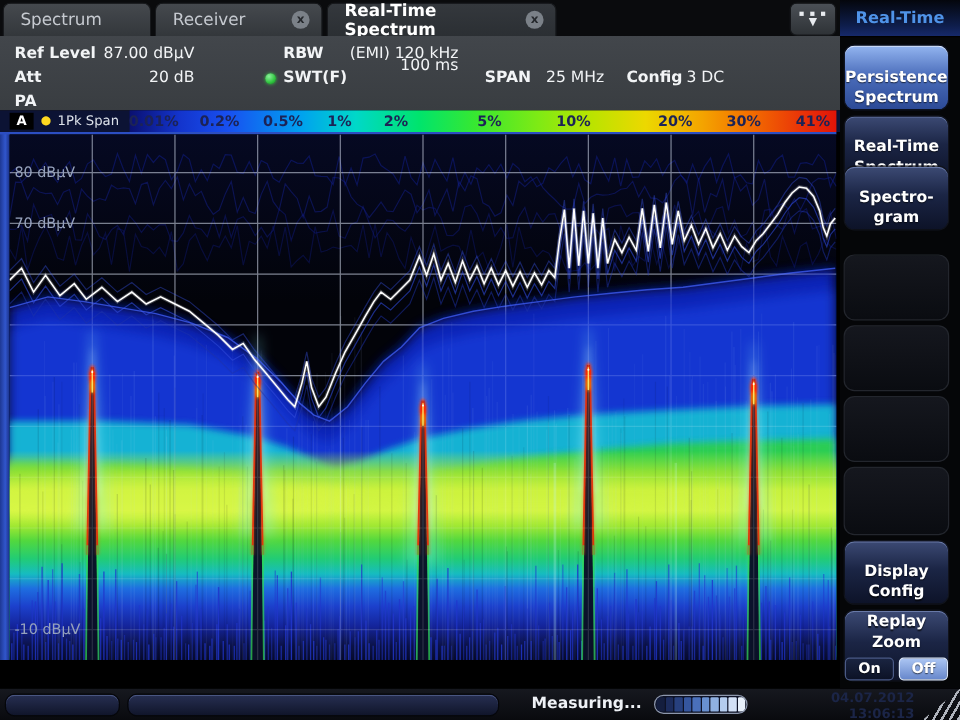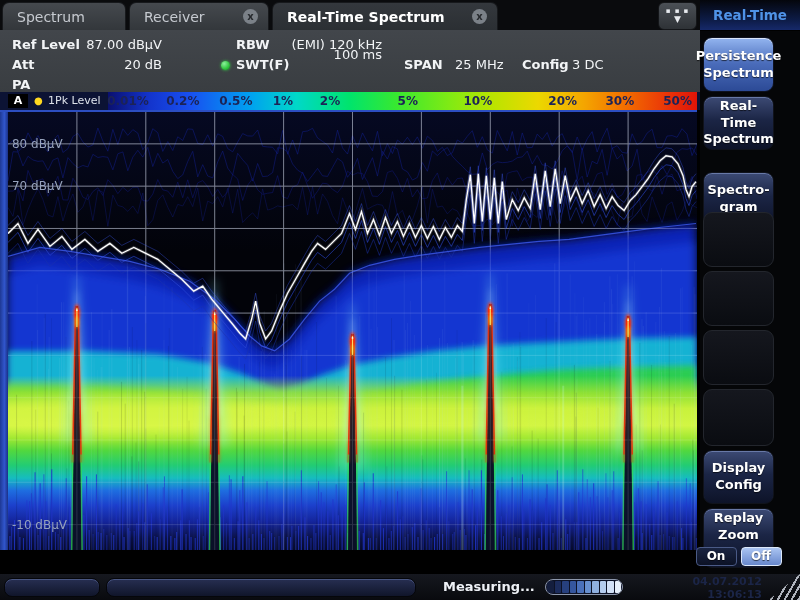--- a/index.html
+++ b/index.html
@@ -70,22 +70,22 @@
   .datetime{position:absolute;right:38px;top:2px;width:72px;text-align:right;
        font-size:11px;font-weight:bold;line-height:1.15;color:#1b2547;z-index:2;}
   .grip{position:absolute;right:0;top:0;width:34px;height:26px;
        background:repeating-linear-gradient(120deg,transparent 0 4px,rgba(230,235,245,.75) 4px 6px);
        clip-path:polygon(100% 0,100% 100%,8% 100%);}
   
   .sidebar{position:absolute;left:700px;top:0;width:100px;height:574px;background:#050608;}
   .sb-header{position:absolute;left:0;top:0;width:100px;height:30px;
        background:linear-gradient(#04060c,#0e1d4a 70%,#16296a);border-bottom:1px solid #000;
        color:#4f93e8;font-size:13.5px;font-weight:bold;text-align:center;line-height:30px;}
-  .skey{position:absolute;left:3px;width:71px;border-radius:9px;box-sizing:border-box;
-       display:flex;flex-direction:column;align-items:center;justify-content:center;
+  .skey{position:absolute;left:3px;width:88px;border-radius:9px;box-sizing:border-box;
+       display:flex;flex-direction:column;align-items:center;justify-content:flex-end;
        font-weight:bold;font-size:13px;color:#fff;text-align:center;line-height:1.3;
        text-shadow:0 1px 1px rgba(0,0,0,.65);}
   .skey.normal{background:linear-gradient(#3c4a74,#1b2545 45%,#0d1328);
        border:1px solid #10131c;box-shadow:inset 0 1px 0 rgba(160,180,230,.45);}
   .skey.active{background:linear-gradient(#93b5f0,#4a6cba 48%,#2c4a96);
        border:1px solid #0e1220;box-shadow:inset 0 1px 0 rgba(255,255,255,.65);}
   .skey.empty{background:linear-gradient(#15171e,#0a0c11);border:1px solid #23262d;}
   .tgl{display:flex;gap:4px;margin-top:3px;}
   .tbtn{width:39px;height:17px;border-radius:4px;font-size:12px;font-weight:bold;
        line-height:17px;text-align:center;}
@@ -98,21 +98,21 @@
 <div class="screen">
 
   <div class="tabbar">
     <div class="tab" style="width:124px">
       <span>Spectrum</span>
     </div>
     <div class="tab" style="width:140px">
       <span>Receiver</span>
       <span class="close">x</span>
     </div>
-    <div class="tab active" style="width:226px">
+    <div class="tab active" style="width:192px">
       <span>Real-Time Spectrum</span>
       <span class="close">x</span>
     </div>
   </div>
   <div class="menu-btn">
     <span class="sq">▪ ▪ ▪</span>
     <span class="ar">▼</span>
   </div>
 
   <div class="settings">
@@ -128,32 +128,32 @@
     <span class="val ra" style="left:268px;top:17px;width:114px">100 ms</span>
     <span class="lbl" style="left:404px;top:27px">SPAN</span>
     <span class="val" style="left:455px;top:27px">25 MHz</span>
     <span class="lbl" style="left:522px;top:27px">Config</span>
     <span class="val" style="left:572px;top:27px">3 DC</span>
   </div>
 
   <div class="tracebar">
     <span class="abox">A</span>
     <span class="tdot">●</span>
-    <span class="tname">1Pk Level</span>
+    <span class="tname">1Pk Span</span>
     <div class="scale" id="scale-bar">
         <span style="left: 3.4%; text-align: right;">0.01%</span>
         <span style="left: 12.7%;">0.2%</span>
         <span style="left: 21.7%;">0.5%</span>
         <span style="left: 29.7%;">1%</span>
         <span style="left: 37.7%;">2%</span>
         <span style="left: 50.9%;">5%</span>
         <span style="left: 62.8%;">10%</span>
         <span style="left: 77.2%;">20%</span>
         <span style="left: 86.9%;">30%</span>
-        <span style="left: 96.7%;">50%</span>
+        <span style="left: 96.7%;">41%</span>
       </div>
   </div>
 
   <div class="plot-frame">
     <div class="win-strip"></div>
     <div class="top-line"></div>
     <svg id="plot-svg" viewBox="0 0 690 440" preserveAspectRatio="none">
         <defs>
           <filter id="b5" x="-30%" y="-30%" width="160%" height="160%">
             <feGaussianBlur stdDeviation="5"></feGaussianBlur>
@@ -836,21 +836,21 @@
     <div class="sb-header">Real-Time</div>
     <div id="softkeys">
         <div class="skey active" style="top: 37px; height: 55px;">
           <div>Persistence</div>
           <div>Spectrum</div>
         </div>
         <div class="skey normal" style="top: 96px; height: 54px;">
           <div>Real-Time</div>
           <div>Spectrum</div>
         </div>
-        <div class="skey normal" style="top: 138px; height: 54px; margin-top: 34px;">
+        <div class="skey normal" style="top: 138px; height: 54px;">
           <div>Spectro-</div>
           <div>gram</div>
         </div>
         <div class="skey empty" style="top: 212px; height: 55px;"></div>
         <div class="skey empty" style="top: 271px; height: 55px;"></div>
         <div class="skey empty" style="top: 330px; height: 55px;"></div>
         <div class="skey empty" style="top: 389px; height: 57px;"></div>
         <div class="skey normal" style="top: 450px; height: 54px;">
           <div>Display</div>
           <div>Config</div>

